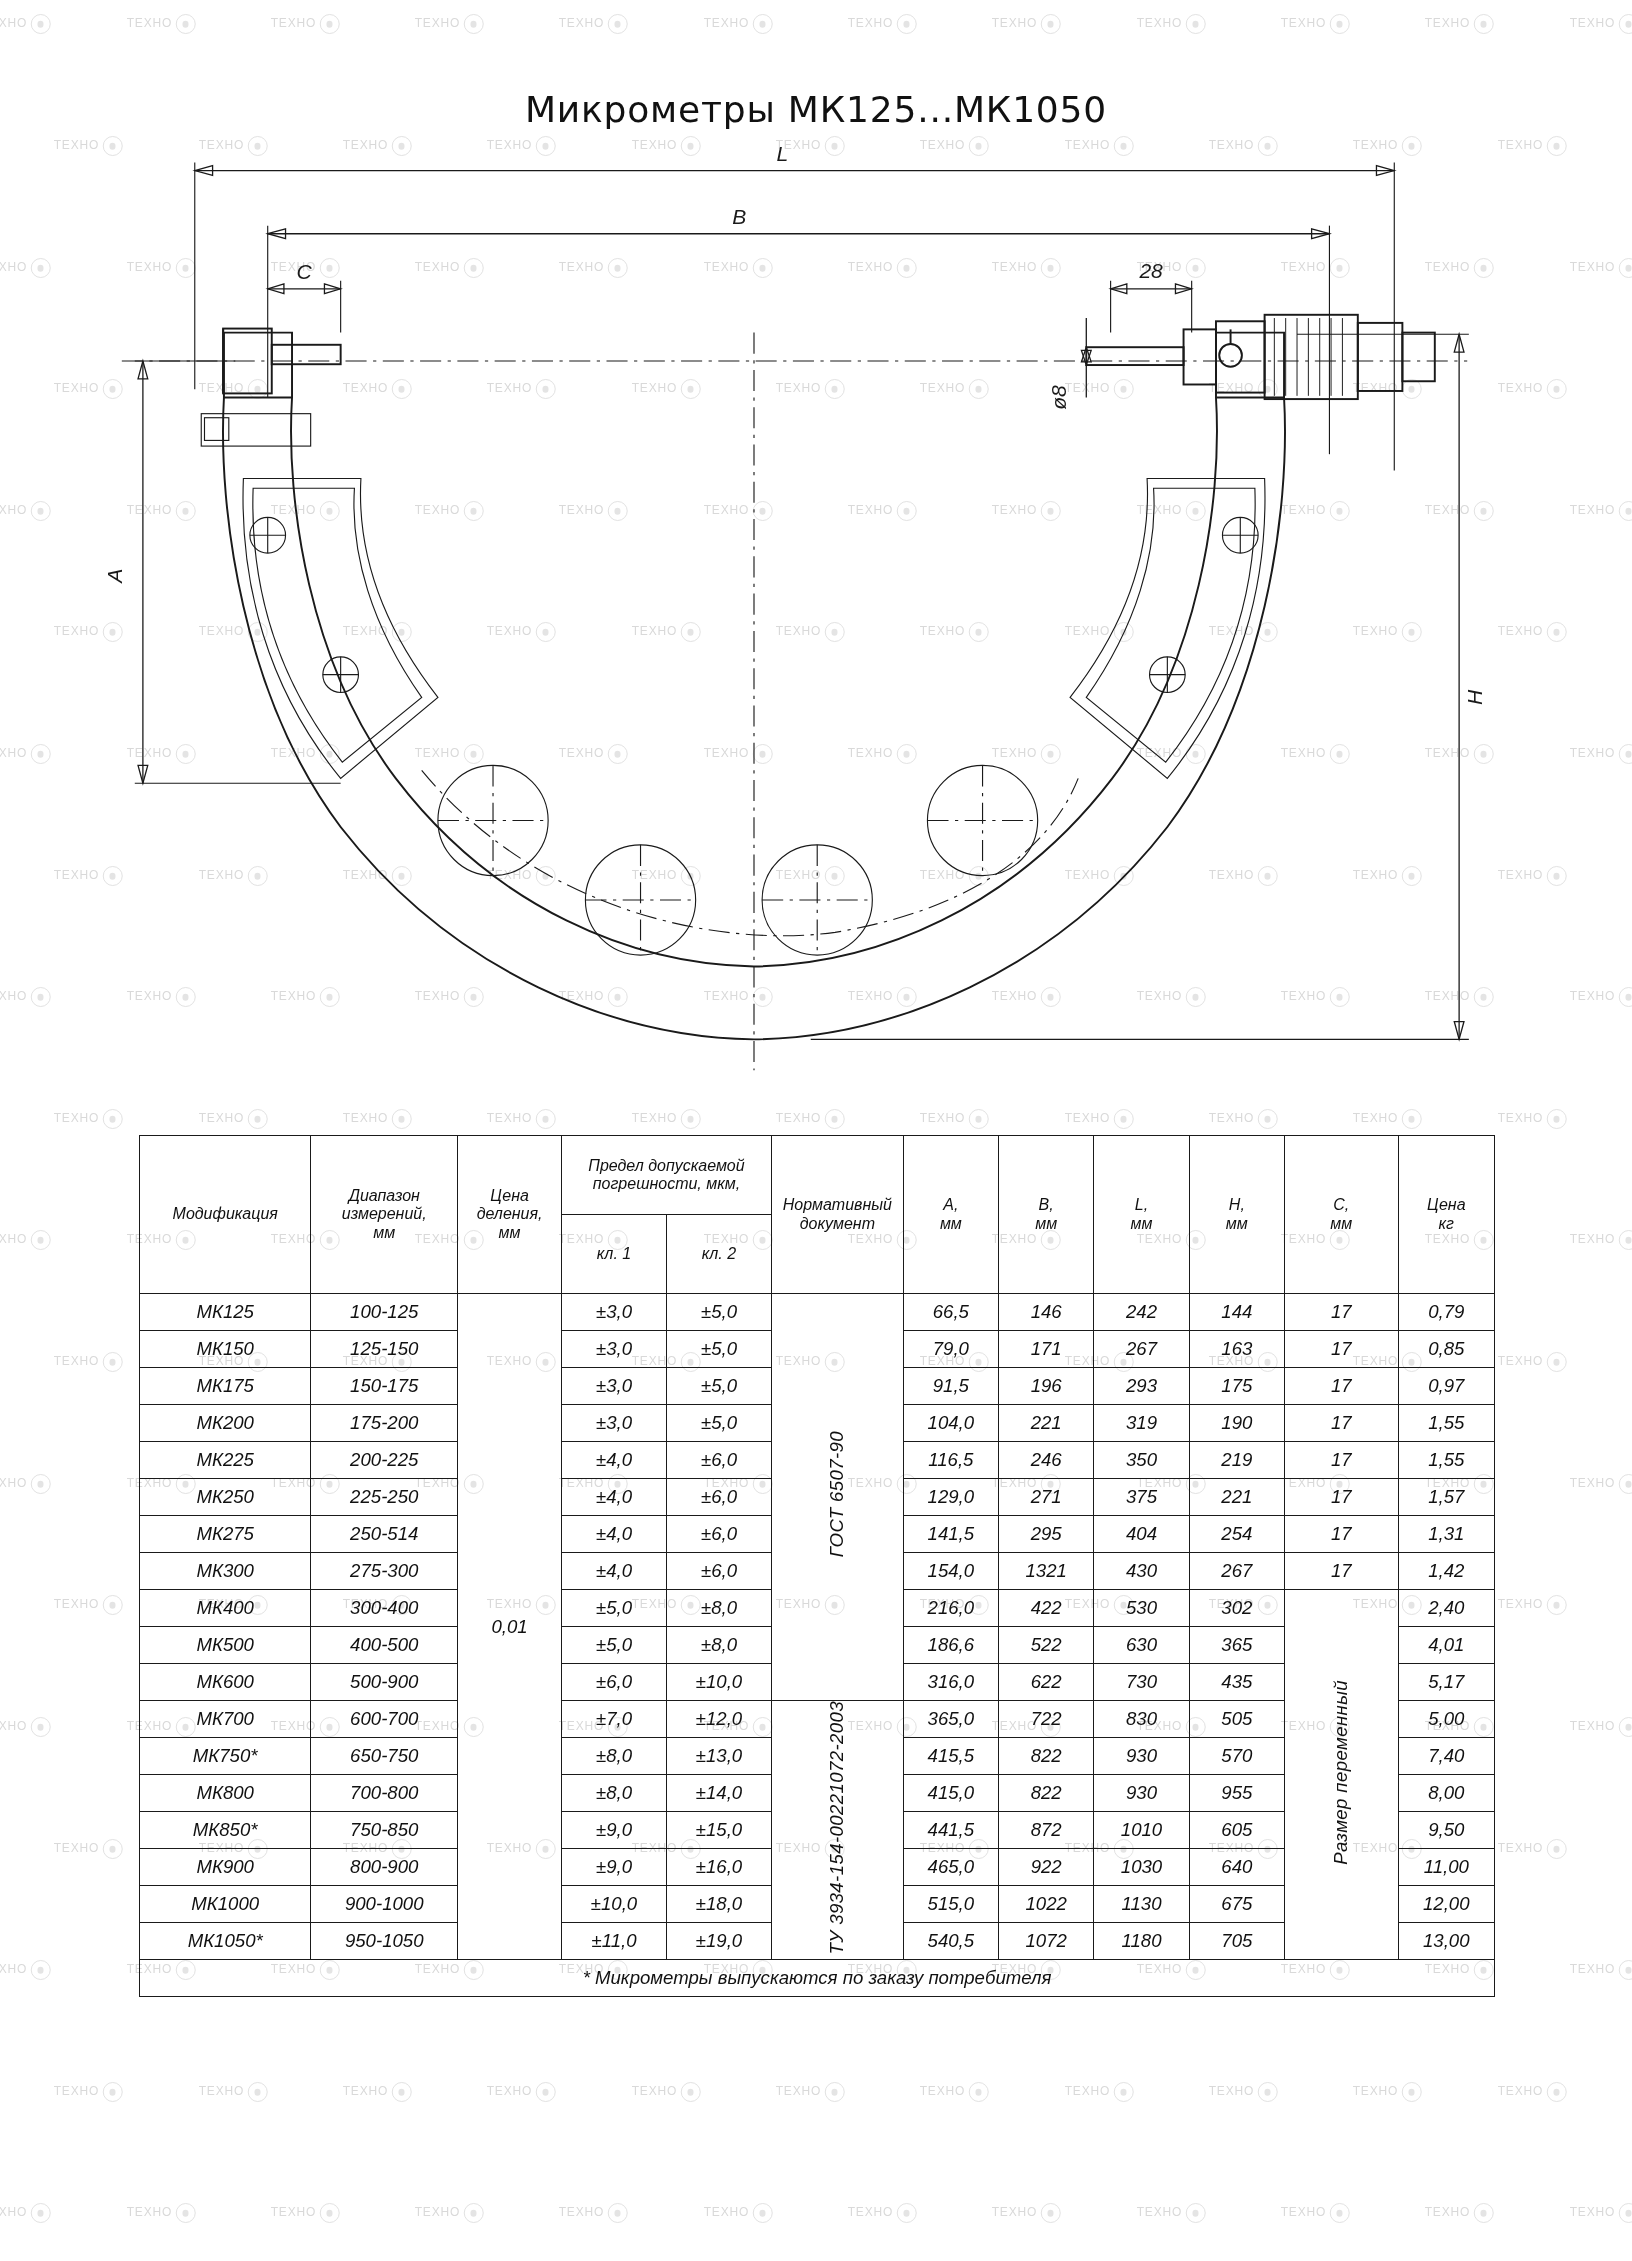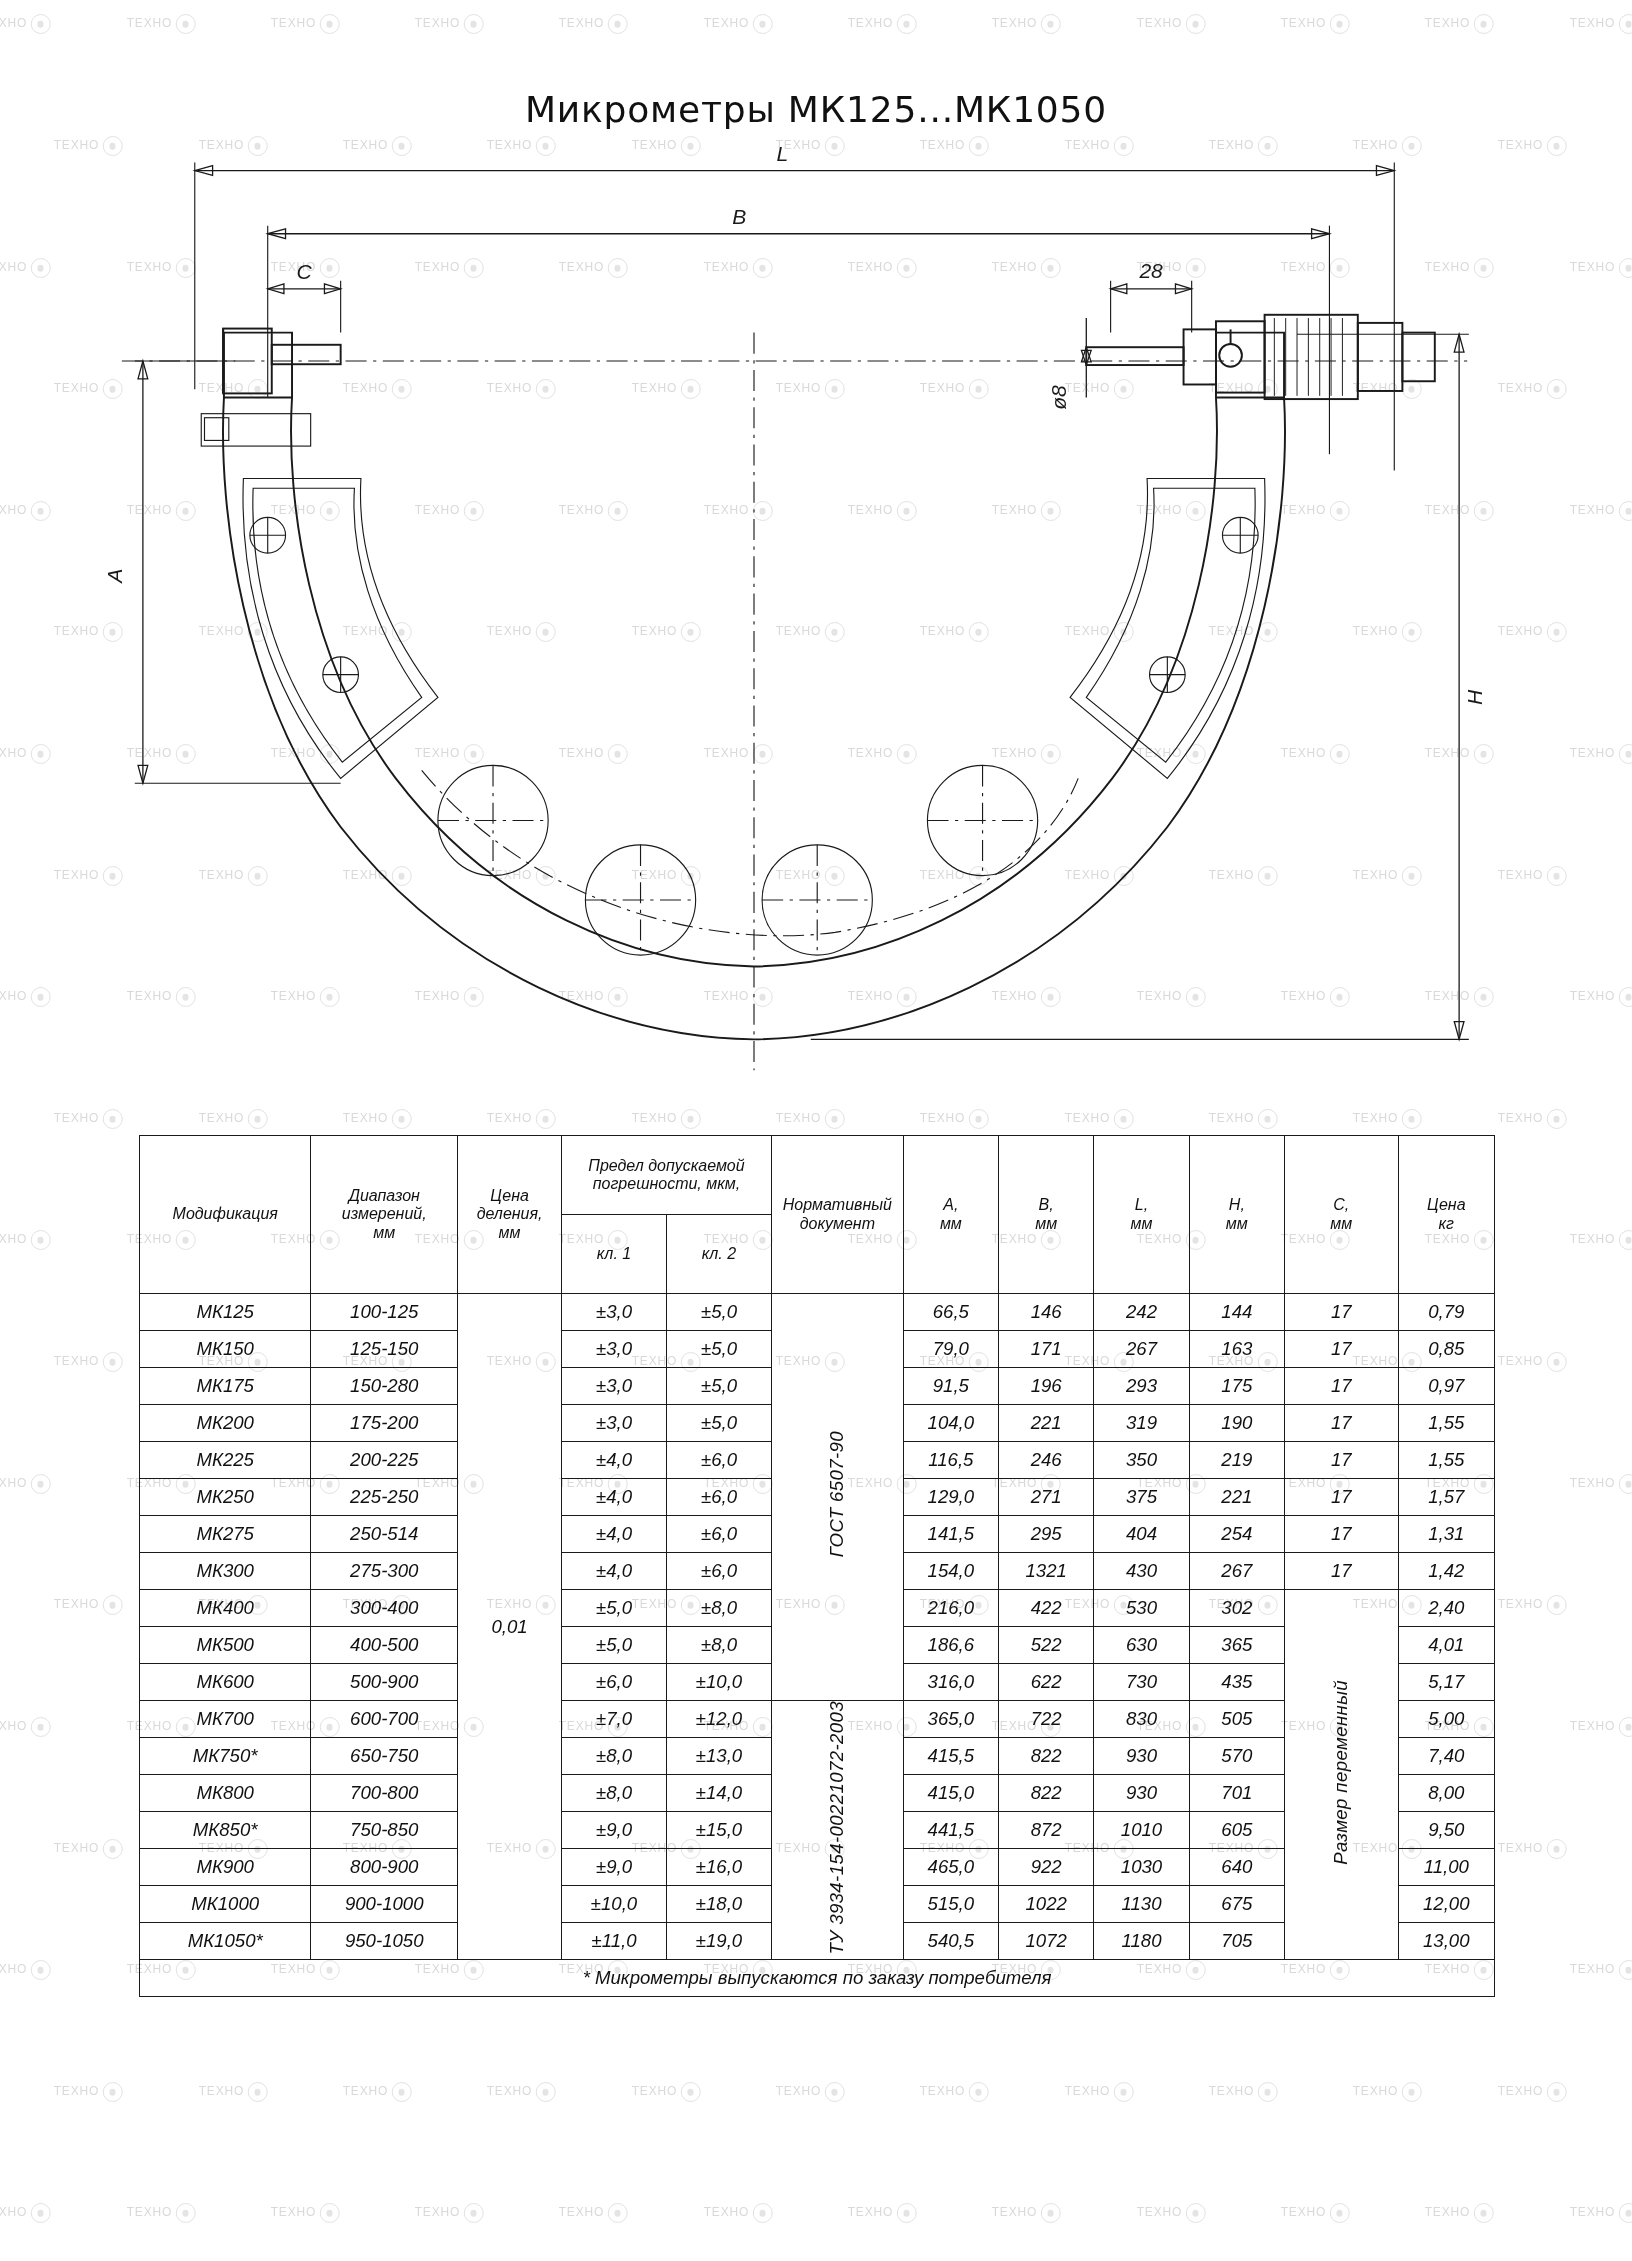--- a/index.html
+++ b/index.html
@@ -610,21 +610,21 @@
           <td class="err-col">±5,0</td>
           <td class="thin-col">79,0</td>
           <td class="thin-col">171</td>
           <td class="thin-col">267</td>
           <td class="thin-col">163</td>
           <td class="thin-col">17</td>
           <td class="mass-col">0,85</td>
         </tr>
         <tr>
           <td class="mod-col">МК175</td>
-          <td class="range-col">150-280</td>
+          <td class="range-col">150-175</td>
           <td class="err-col">±3,0</td>
           <td class="err-col">±5,0</td>
           <td class="thin-col">91,5</td>
           <td class="thin-col">196</td>
           <td class="thin-col">293</td>
           <td class="thin-col">175</td>
           <td class="thin-col">17</td>
           <td class="mass-col">0,97</td>
         </tr>
         <tr>
@@ -745,21 +745,21 @@
           <td class="mass-col">7,40</td>
         </tr>
         <tr>
           <td class="mod-col">МК800</td>
           <td class="range-col">700-800</td>
           <td class="err-col">±8,0</td>
           <td class="err-col">±14,0</td>
           <td class="thin-col">415,0</td>
           <td class="thin-col">822</td>
           <td class="thin-col">930</td>
-          <td class="thin-col">701</td>
+          <td class="thin-col">955</td>
           <td class="mass-col">8,00</td>
         </tr>
         <tr>
           <td class="mod-col">МК850*</td>
           <td class="range-col">750-850</td>
           <td class="err-col">±9,0</td>
           <td class="err-col">±15,0</td>
           <td class="thin-col">441,5</td>
           <td class="thin-col">872</td>
           <td class="thin-col">1010</td>

